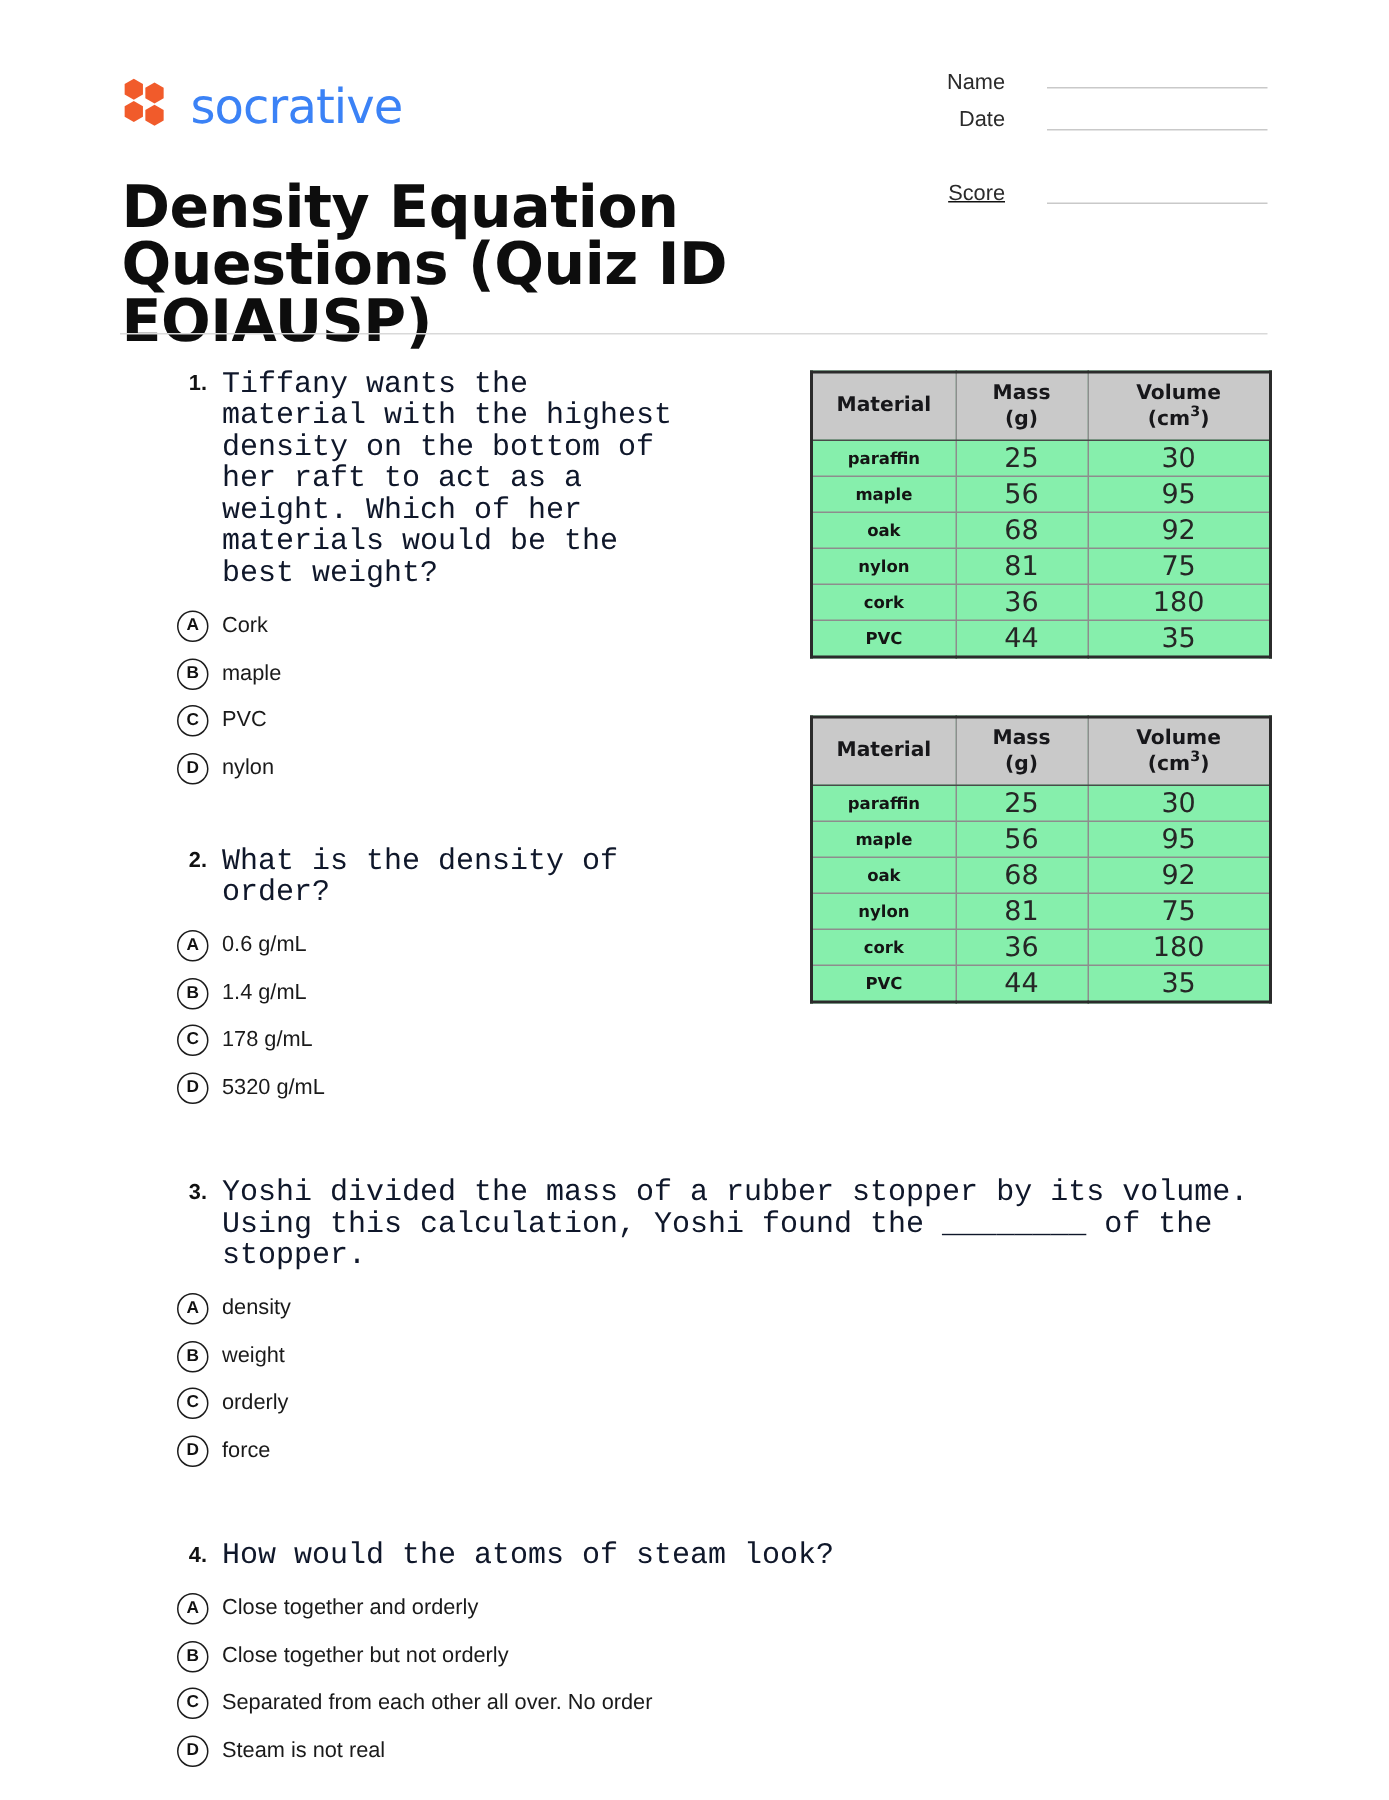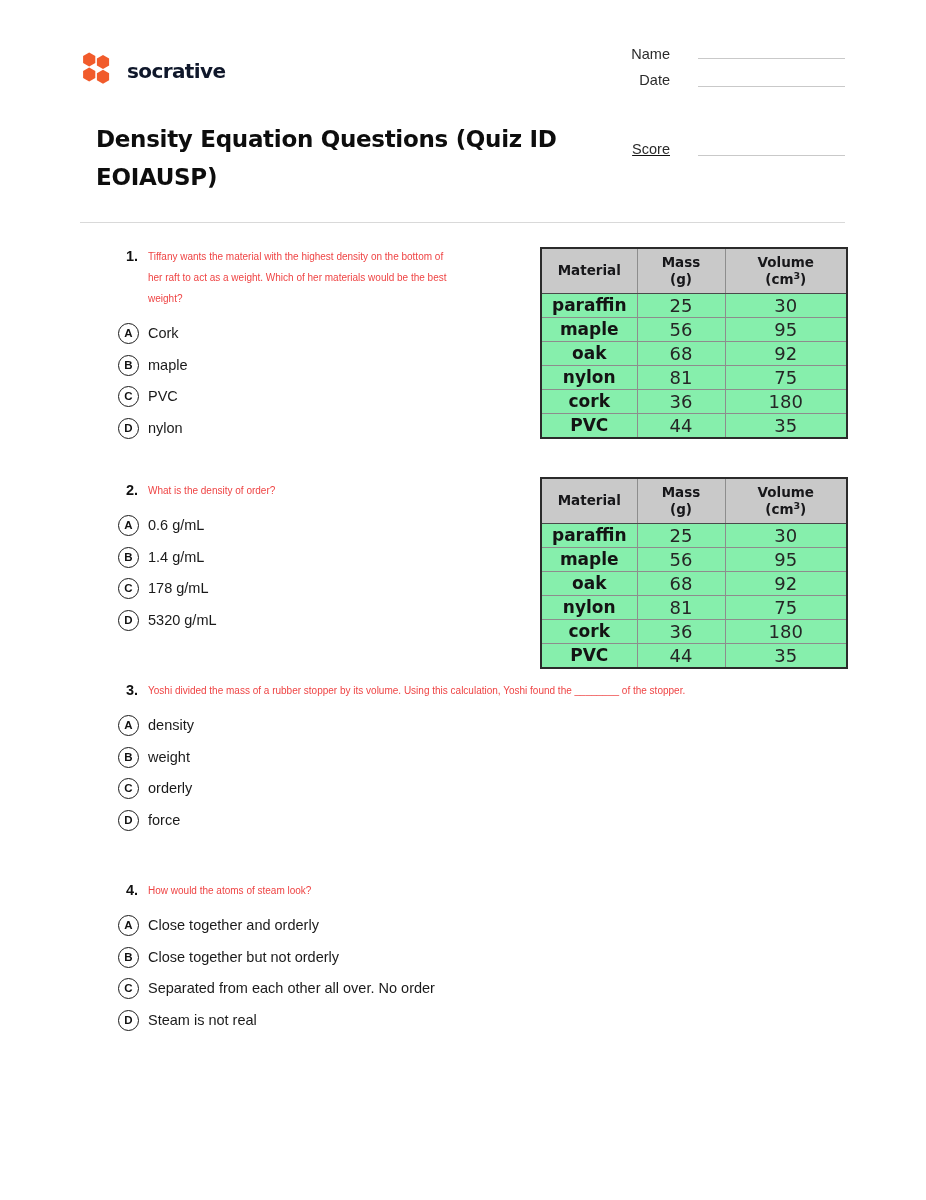--- a/index.html
+++ b/index.html
@@ -42,24 +42,24 @@
     gap: 13px;
   }
   .brand-mark {
     width: 34px;
     height: 38px;
     position: relative;
     display: block;
   }
   .brand-name {
     font-family: "DejaVu Sans", sans-serif;
-    font-size: 20px;
-    font-weight: 700;
+    font-size: 32px;
+    font-weight: 400;
     letter-spacing: -0.6px;
-    color: #0f172a;
+    color: #3b82f6;
     line-height: 1;
   }
 
   .meta-fields {
     position: absolute;
     right: 0;
     top: 0;
     width: 230px;
   }
   .meta-row {
@@ -74,30 +74,30 @@
     font-size: 14.5px;
     color: #2b2b2b;
     white-space: nowrap;
     font-family: "Liberation Sans", sans-serif;
   }
   .meta-line {
     width: 147px;
     border-bottom: 1px solid #c9c9c9;
     height: 15px;
   }
-  .meta-row.score { margin-top: 48px; text-decoration: underline; }
+  .meta-row.score { margin-top: 28px; text-decoration: underline; }
 
   
   .quiz-title {
     position: absolute;
-    left: 96px;
+    left: 81px;
     top: 120px;
     width: 540px;
     font-family: "DejaVu Sans", sans-serif;
-    font-size: 23px;
+    font-size: 39px;
     font-weight: bold;
     line-height: 38px;
     letter-spacing: -0.3px;
     color: #0d0d0d;
     margin: 0;
   }
 
   .divider {
     position: absolute;
     left: 80px;
@@ -130,23 +130,24 @@
   .q-num {
     font-size: 14.5px;
     font-weight: bold;
     color: #111;
     min-width: 18px;
     text-align: right;
     line-height: 21px;
     flex: 0 0 auto;
   }
   .q-text {
-    font-size: 10px;
+    font-size: 20px;
     line-height: 21px;
-    color: #ef4444;
+    color: #0f172a;
+    font-family: Liberation Mono, monospace;
   }
 
   .choices {
     margin-top: 9px;
     margin-left: -2px;
   }
   .choice {
     display: flex;
     align-items: center;
     gap: 9px;
@@ -199,21 +200,21 @@
   }
   .data-table tbody td {
     height: 20.5px;
     font-size: 18px;
     color: #262626;
     padding: 1px 4px;
   }
   .data-table tbody td.mat {
     font-weight: bold;
     color: #141414;
-    font-size: 17px;
+    font-size: 11px;
   }
   .data-table col.c-mat { width: 96px; }
   .data-table col.c-mass { width: 88px; }
   .data-table col.c-vol { width: 122px; }
 
   #table-q1 { left: 540px; top: 247px; }
   #table-q2 { left: 540px; top: 477px; }
 
   sup { font-size: 9.5px; vertical-align: super; line-height: 0; }
 </style>

